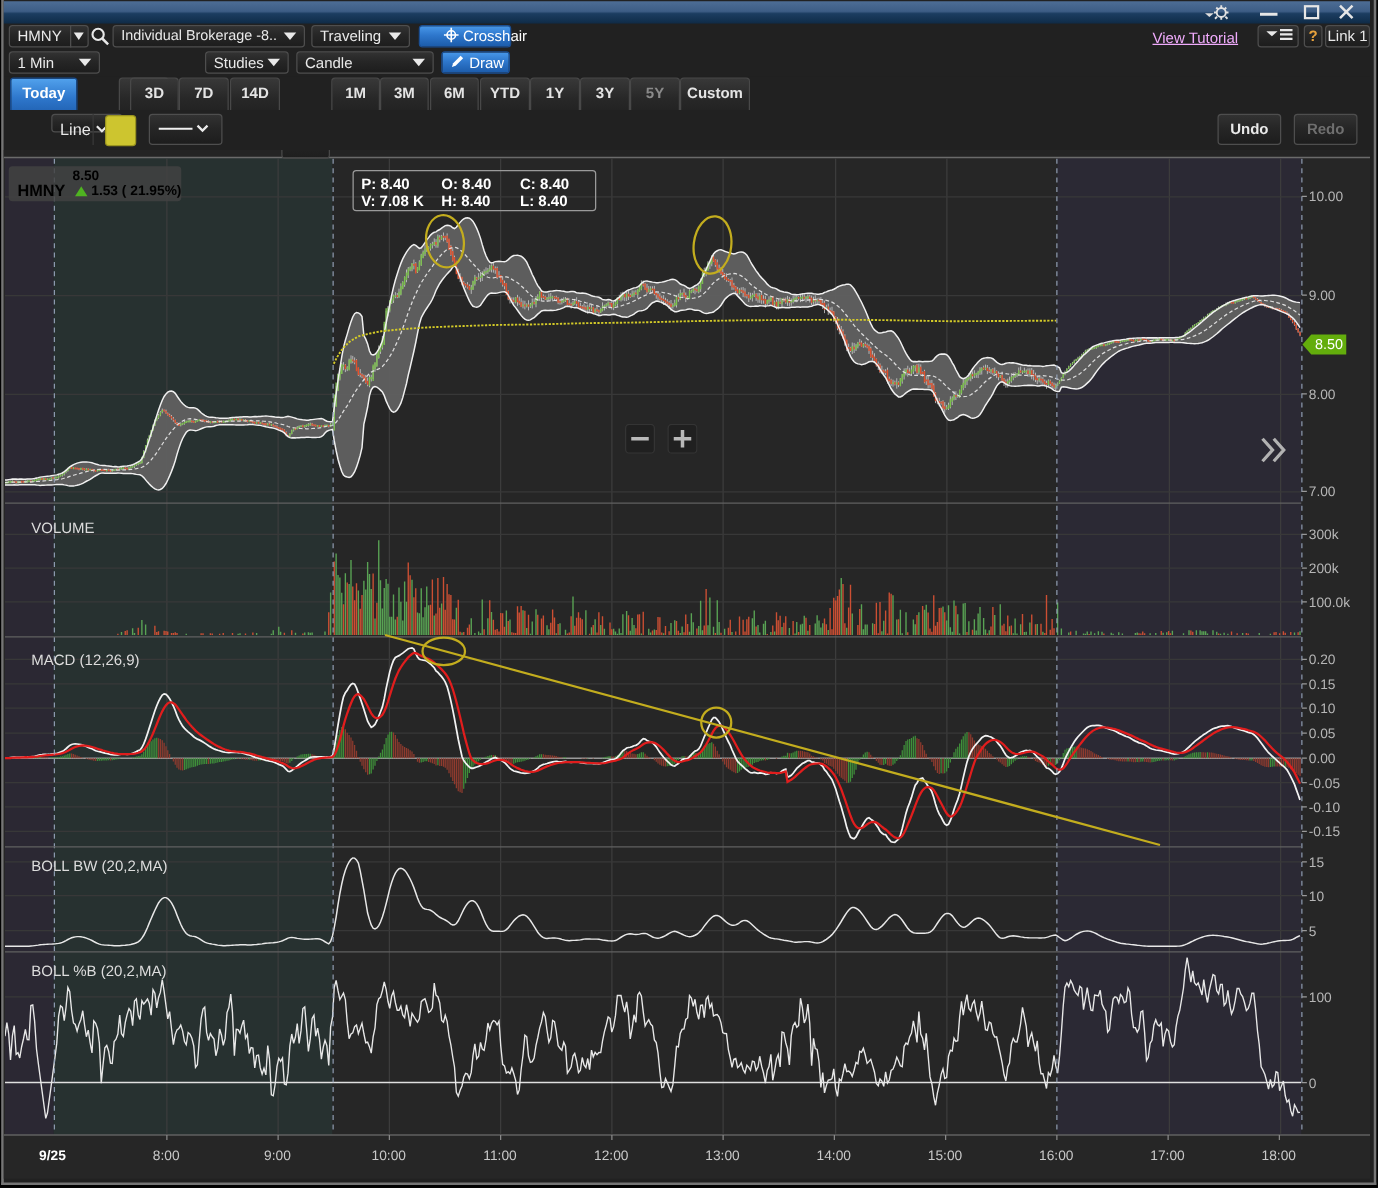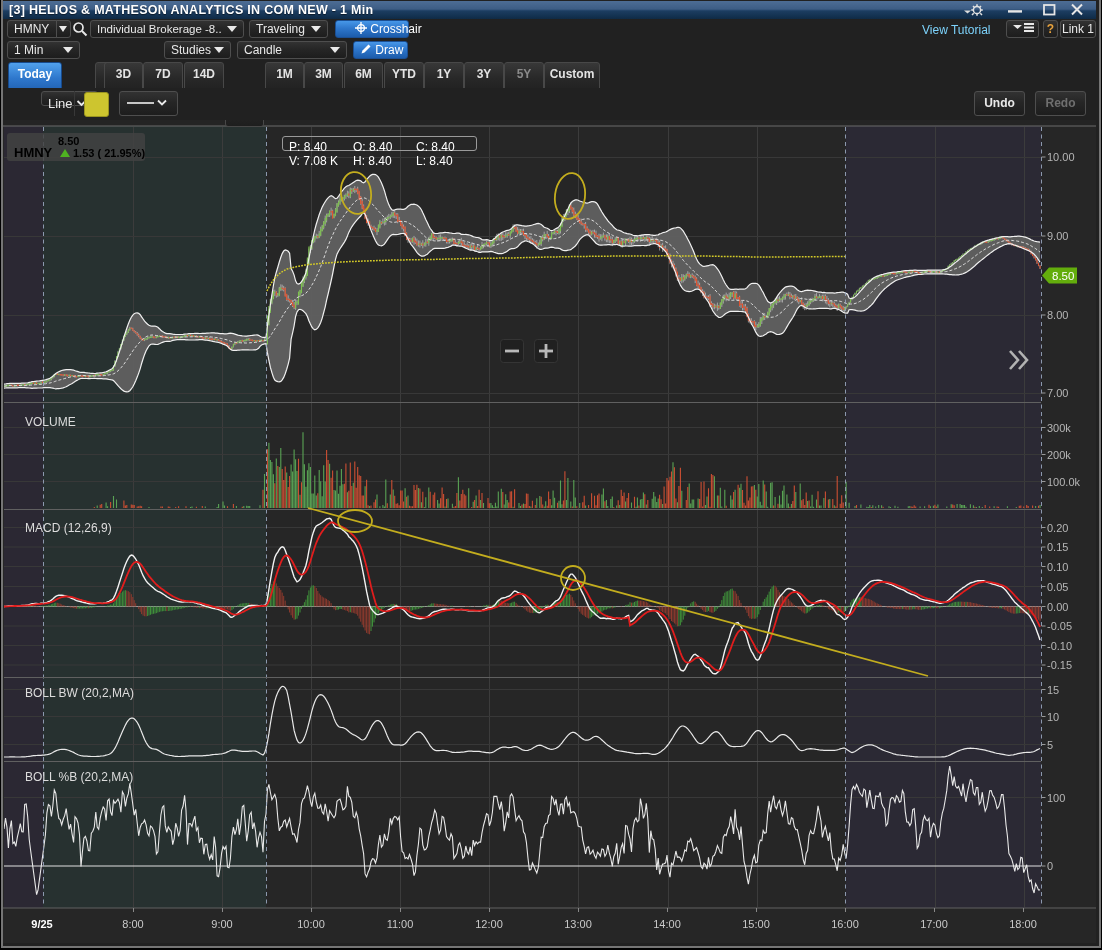--- a/index.html
+++ b/index.html
@@ -20,22 +20,22 @@
 .btn .arr { display:inline-block; width:0; height:0; border-left:5px solid transparent;
   border-right:5px solid transparent; border-top:6px solid #e9e9e9; margin-left:6px; vertical-align:1px;}
 .bluebtn { background:linear-gradient(#4797e8,#2e77cc 45%,#1c5cab); border-color:#1b4f93; color:#fff; }
 .tab { position:absolute; top:1px; height:36px; background:linear-gradient(#383838,#282828 45%,#1e1e1e);
   border:1px solid #484848; border-radius:3px; color:#e4e4e4; font-size:12px; font-weight:bold;
   text-align:center; line-height:22px; }
 .tabactive { background:linear-gradient(#51a1ec,#2e77cc 45%,#1a57a5); border-color:#174a8c; color:#fff; }
 #chartsvg { position:absolute; left:0px; top:0px; }
 #quote { position:absolute; left:7px; top:133px; width:138px; height:28px;
   background:#424242d9; border-radius:3px; font-size:12px; }
-#infobox { position:absolute; left:282px; top:136px; width:195px; height:15px;
-  border:1px solid #9a9a9a; border-radius:3px; color:#fff; font-size:12px; font-weight:normal; }
+#infobox { position:absolute; left:282px; top:136px; width:195px; height:33px;
+  border:1px solid #9a9a9a; border-radius:3px; color:#fff; font-size:12px; font-weight:bold; }
 </style>
 </head>
 <body>
 <div id="win">
 <div id="frame"></div>
 
 <svg id="chartsvg" width="1102" height="950" viewBox="0 0 1102 950">
 <rect x="3" y="120" width="1093" height="823" fill="#262626"></rect>
 <rect x="3" y="120" width="1093" height="6" fill="#242424"></rect>
 <rect x="4" y="126" width="39" height="782" fill="#2b2833"></rect>
@@ -193,21 +193,20 @@
 <text x="25" y="426">VOLUME</text>
 <text x="25" y="532">MACD (12,26,9)</text>
 <text x="25" y="697">BOLL BW (20,2,MA)</text>
 <text x="25" y="781">BOLL %B (20,2,MA)</text>
 </g>
 <polygon points="1042,275.5 1049,267.5 1077,267.5 1077,283.5 1049,283.5" fill="#63ad0c"></polygon>
 <text x="1052" y="279.5" font-family="Liberation Sans, sans-serif" font-size="11.5" fill="#ffffff">8.50</text>
 </svg>
 
 <div id="titlebar">
-  <span class="ttl">[3] HELIOS &amp; MATHESON ANALYTICS IN COM NEW - 1 Min</span>
   <svg class="winbtns" style="right:auto;left:959px;" width="135" height="16" viewBox="0 0 135 16">
     <path d="M2 8.5 l3.5 3 3.5-3z" fill="#ddd"></path>
     <g stroke="#e2e2e2" stroke-width="1.5" fill="none">
       <circle cx="15" cy="8" r="3.6"></circle>
       <path d="M15 2.2v2.4M15 11.4v2.4M9.2 8h2.4M18.4 8h2.4M11 4l1.7 1.7M18.3 11.3l1.7 1.7M19 4l-1.7 1.7M11.7 11.3l-1.7 1.7"></path>
     </g>
     <rect x="46" y="8.2" width="14" height="2.4" fill="#e6e6e6"></rect>
     <rect x="82" y="3" width="10.5" height="9.5" fill="none" stroke="#e6e6e6" stroke-width="1.8"></rect>
     <path d="M110 2.5 L120 12.5 M120 2.5 L110 12.5" stroke="#e6e6e6" stroke-width="2"></path>
   </svg>
@@ -220,21 +219,21 @@
     <circle cx="6.5" cy="6.5" r="4.5" fill="none" stroke="#e8e8e8" stroke-width="1.7"></circle>
     <line x1="10" y1="10" x2="14.5" y2="14.5" stroke="#e8e8e8" stroke-width="2"></line>
   </svg>
   <div class="btn" style="left:87px;top:1px;width:154px;font-size:11.5px;padding-right:30px;">Individual Brokerage -8..<span class="arr" style="position:absolute;right:6px;top:5px;"></span></div>
   <div class="btn" style="left:246px;top:1px;width:79px;">Traveling<span class="arr" style="position:absolute;right:6px;top:5px;"></span></div>
   <div class="btn bluebtn" style="left:332px;top:1px;width:74px;padding:0 19px;">
     <svg width="12" height="12" viewBox="0 0 12 12" style="vertical-align:-1px;">
       <circle cx="6" cy="6" r="3.4" fill="none" stroke="#fff" stroke-width="1.3"></circle>
       <path d="M6 0v12M0 6h12" stroke="#fff" stroke-width="1.3"></path>
     </svg> Crosshair</div>
-  <a style="position:absolute;left:919px;top:4px;color:#7dd3fc;font-size:12px;">View Tutorial</a>
+  <a style="position:absolute;left:919px;top:4px;color:#f0abfc;font-size:12px;text-decoration:underline;">View Tutorial</a>
   <div class="btn" style="left:1003px;top:1px;width:33px;">
     <svg width="22" height="12" viewBox="0 0 22 12" style="vertical-align:-1px;">
       <path d="M0 3 l4.5 4 4.5-4z" fill="#e9e9e9"></path>
       <path d="M11 2h10M11 5.5h10M11 9h10" stroke="#e9e9e9" stroke-width="1.8"></path>
     </svg>
   </div>
   <div class="btn" style="left:1040px;top:1px;width:15px;color:#e8a23c;font-weight:bold;text-align:center;padding:0;">?</div>
   <div class="btn" style="left:1057px;top:1px;width:36px;text-align:center;padding:0;">Link 1</div>
 </div>
 

